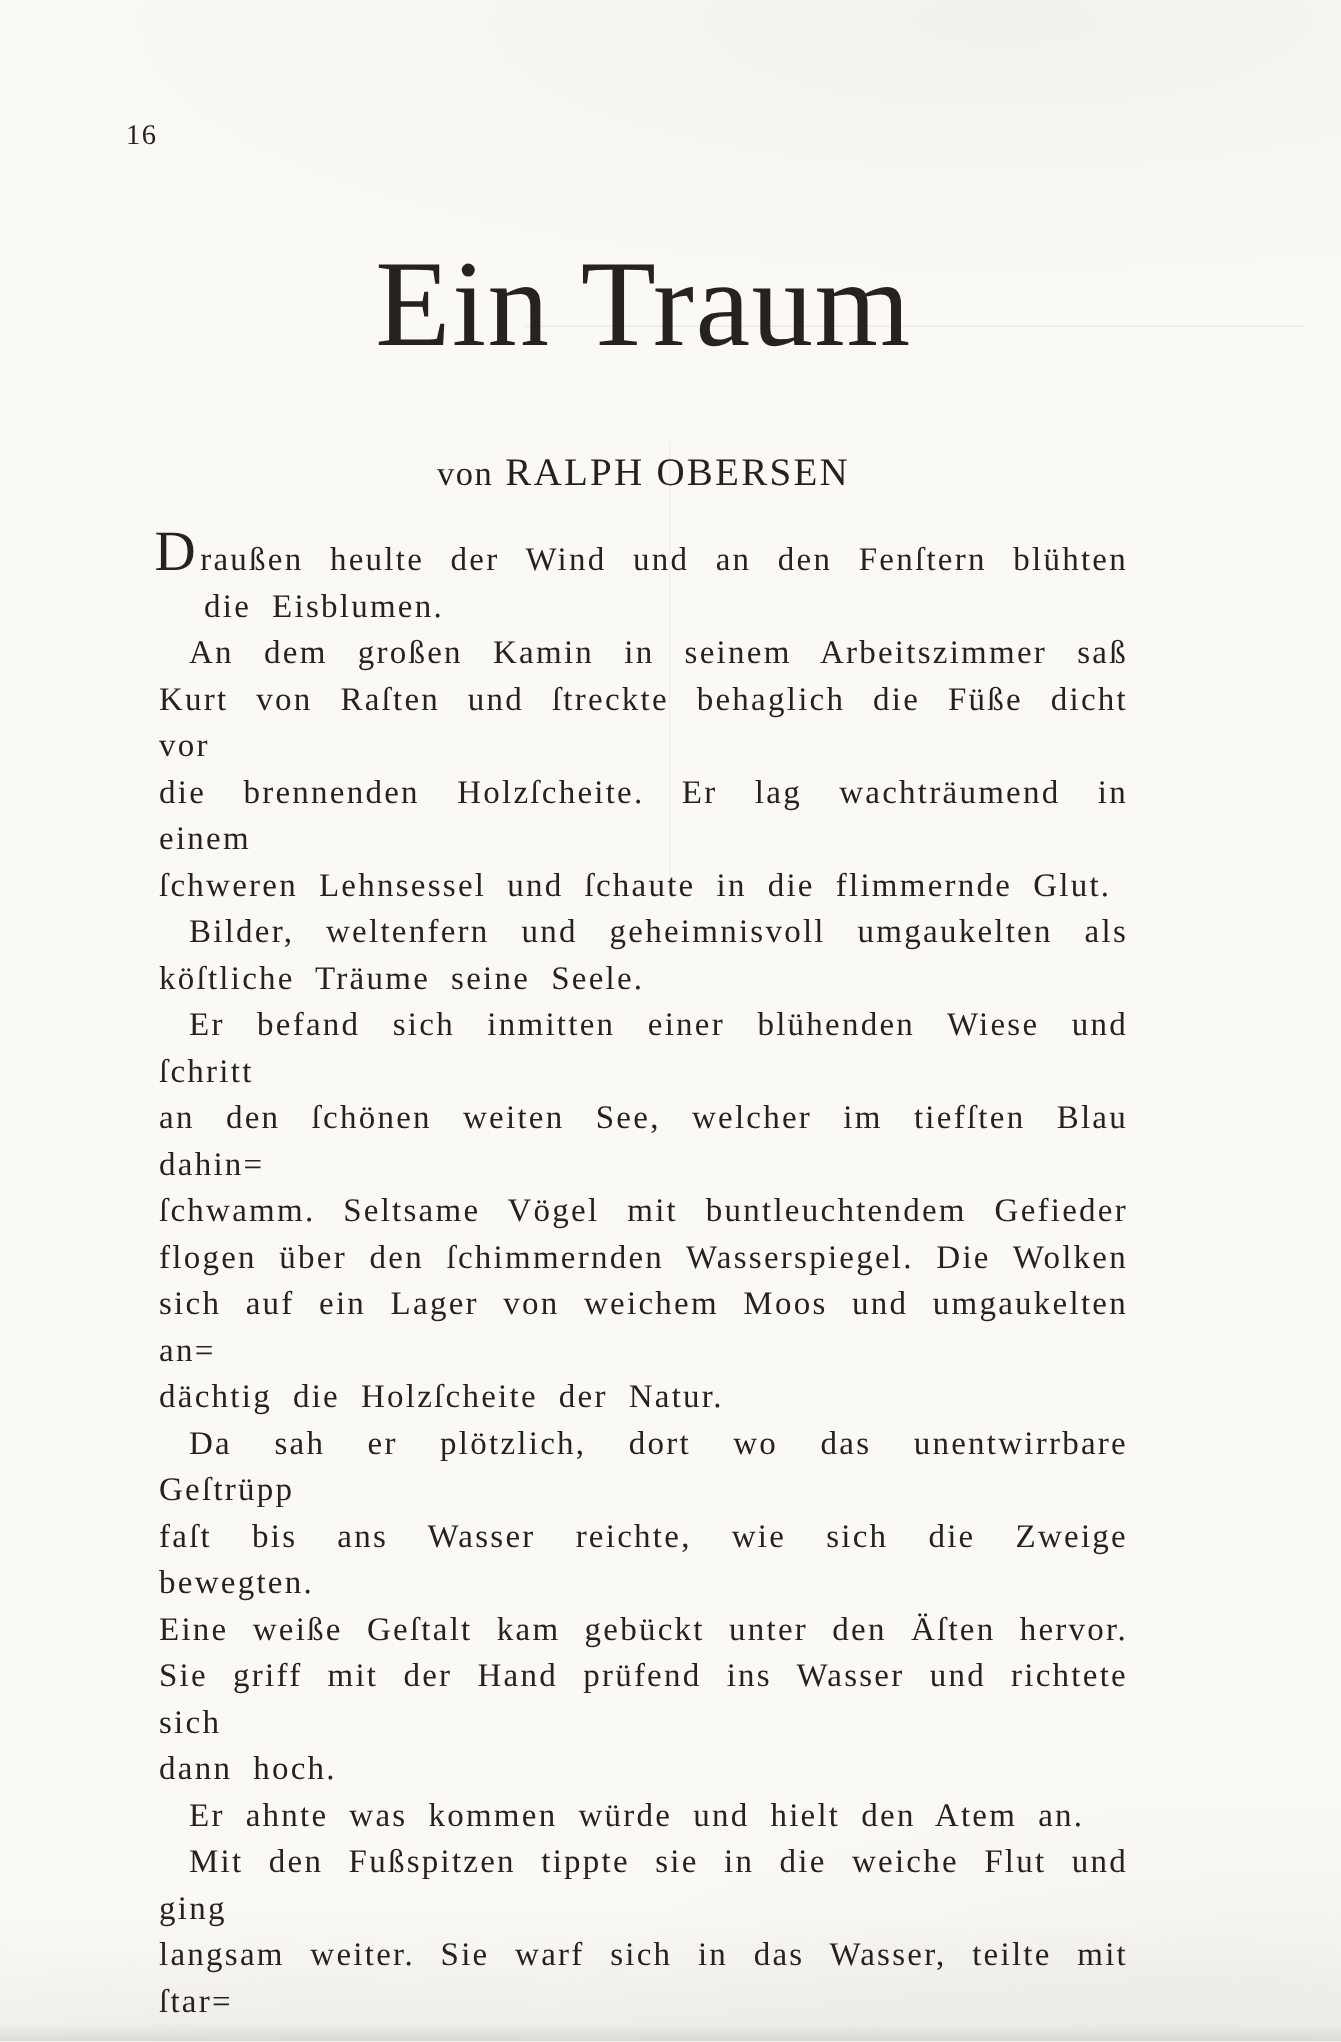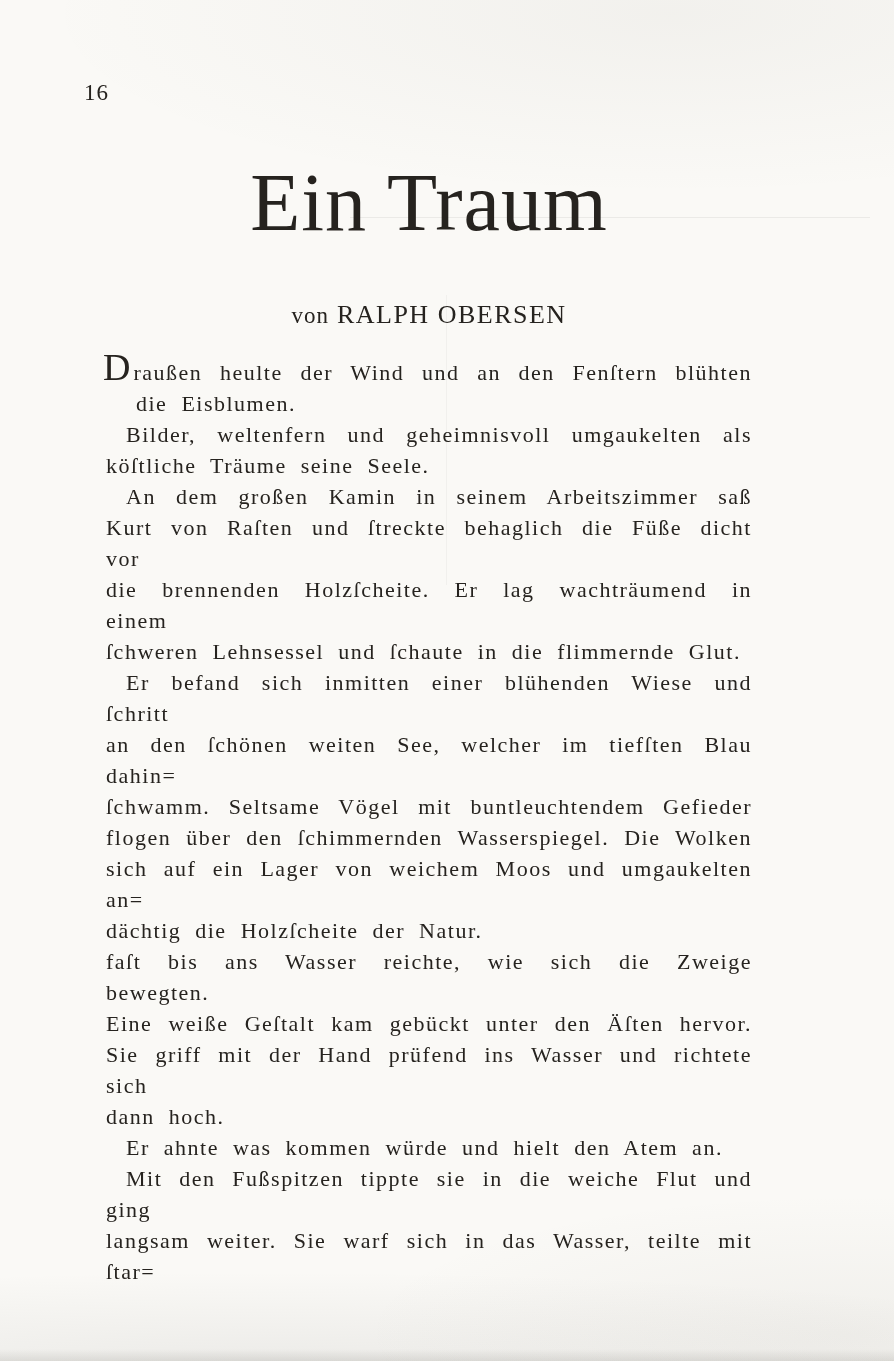--- a/index.html
+++ b/index.html
@@ -21,21 +21,21 @@
               background: rgba(0,0,0,0.06); }
   .streak-v { position:absolute; top:295px; left:446px; width:1px; height:290px;
               background: rgba(0,0,0,0.035); }
   .bottom-shade { position:absolute; bottom:0; left:0; width:100%; height:12px;
               background: linear-gradient(to top, rgba(70,68,60,0.12), transparent); }
 
   .page-number {
     position: absolute;
     left: 84px;
     top: 80px;
-    font-size: 23px;
+    font-size: 19px;
     letter-spacing: 1px;
   }
 
   .column {
     position: absolute;
     left: 106px;
     top: 0;
     width: 646px;
   }
 
@@ -99,41 +99,42 @@
     <div class="byline"><span class="byline-von">von</span> <span>RALPH OBERSEN</span></div>
 
     <div class="body-text">
 
       <div class="para">
         <div class="line just"><span class="drop-cap">D</span><span>raußen heulte der Wind und an den Fenſtern blühten</span></div>
         <div class="line last cont">die Eisblumen.</div>
       </div>
 
       <div class="para">
-        <div class="line just ind">Bilder, weltenfern und geheimnisvoll umgaukelten als</div>
-        <div class="line last">köſtliche Träume seine Seele.</div>
-      </div>
-
-      <div class="para">
         <div class="line just ind">An dem großen Kamin in seinem Arbeitszimmer saß</div>
         <div class="line just">Kurt von Raſten und ſtreckte behaglich die Füße dicht vor</div>
         <div class="line just">die brennenden Holzſcheite. Er lag wachträumend in einem</div>
         <div class="line last">ſchweren Lehnsessel und ſchaute in die flimmernde Glut.</div>
+      </div>
+
+      <div class="para">
+        <div class="line just ind">Bilder, weltenfern und geheimnisvoll umgaukelten als</div>
+        <div class="line last">köſtliche Träume seine Seele.</div>
       </div>
 
       <div class="para">
         <div class="line just ind">Er befand sich inmitten einer blühenden Wiese und ſchritt</div>
         <div class="line just">an den ſchönen weiten See, welcher im tiefſten Blau dahin=</div>
         <div class="line just">ſchwamm. Seltsame Vögel mit buntleuchtendem Gefieder</div>
         <div class="line just">flogen über den ſchimmernden Wasserspiegel. Die Wolken</div>
         <div class="line just">sich auf ein Lager von weichem Moos und umgaukelten an=</div>
         <div class="line last">dächtig die Holzſcheite der Natur.</div>
       </div>
 
       <div class="para">
+        <div class="line just ind">Da sah er plötzlich, dort wo das unentwirrbare Geſtrüpp</div>
         <div class="line just">faſt bis ans Wasser reichte, wie sich die Zweige bewegten.</div>
         <div class="line just">Eine weiße Geſtalt kam gebückt unter den Äſten hervor.</div>
         <div class="line just">Sie griff mit der Hand prüfend ins Wasser und richtete sich</div>
         <div class="line last">dann hoch.</div>
       </div>
 
       <div class="para">
         <div class="line last ind">Er ahnte was kommen würde und hielt den Atem an.</div>
       </div>
 

